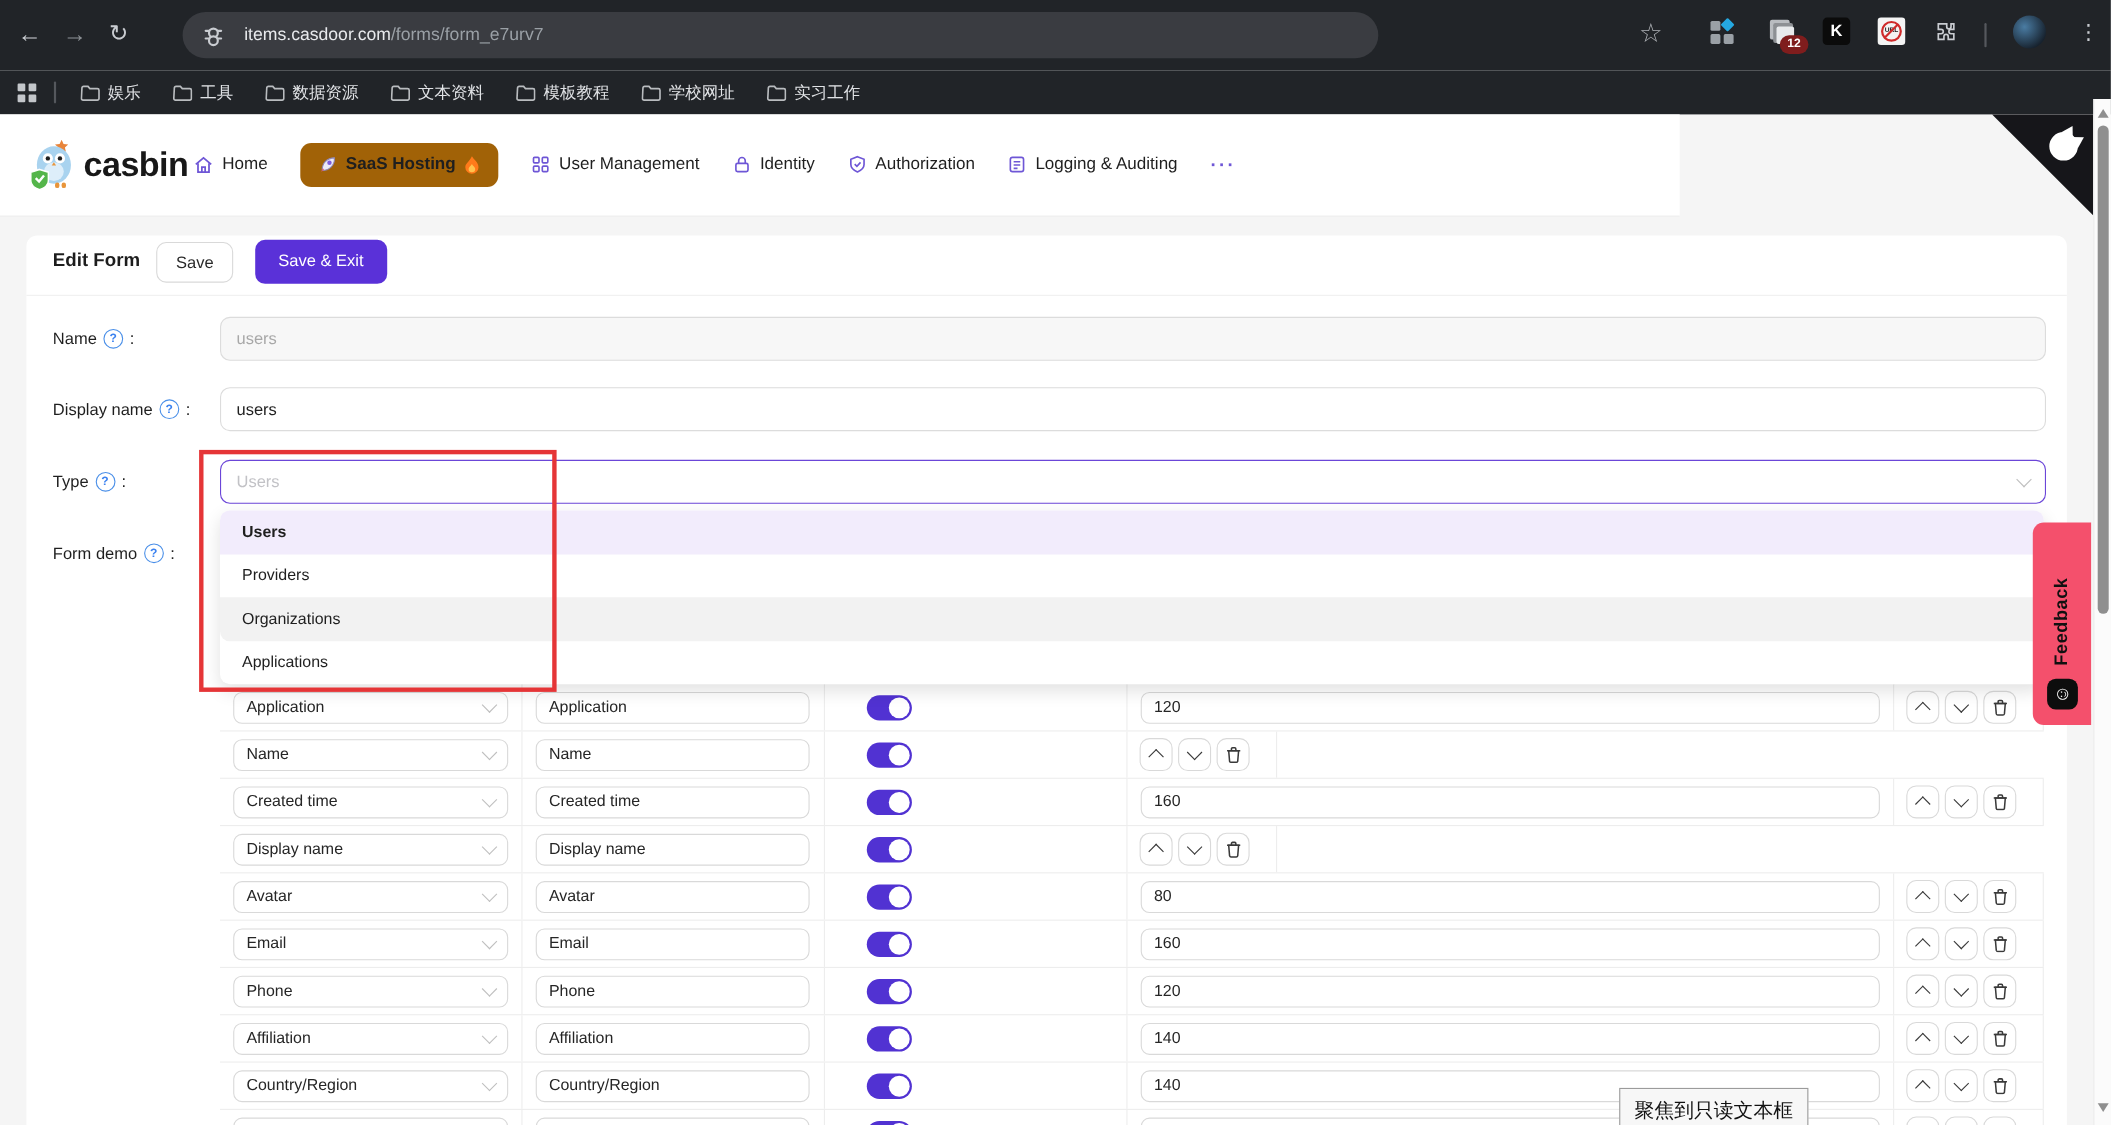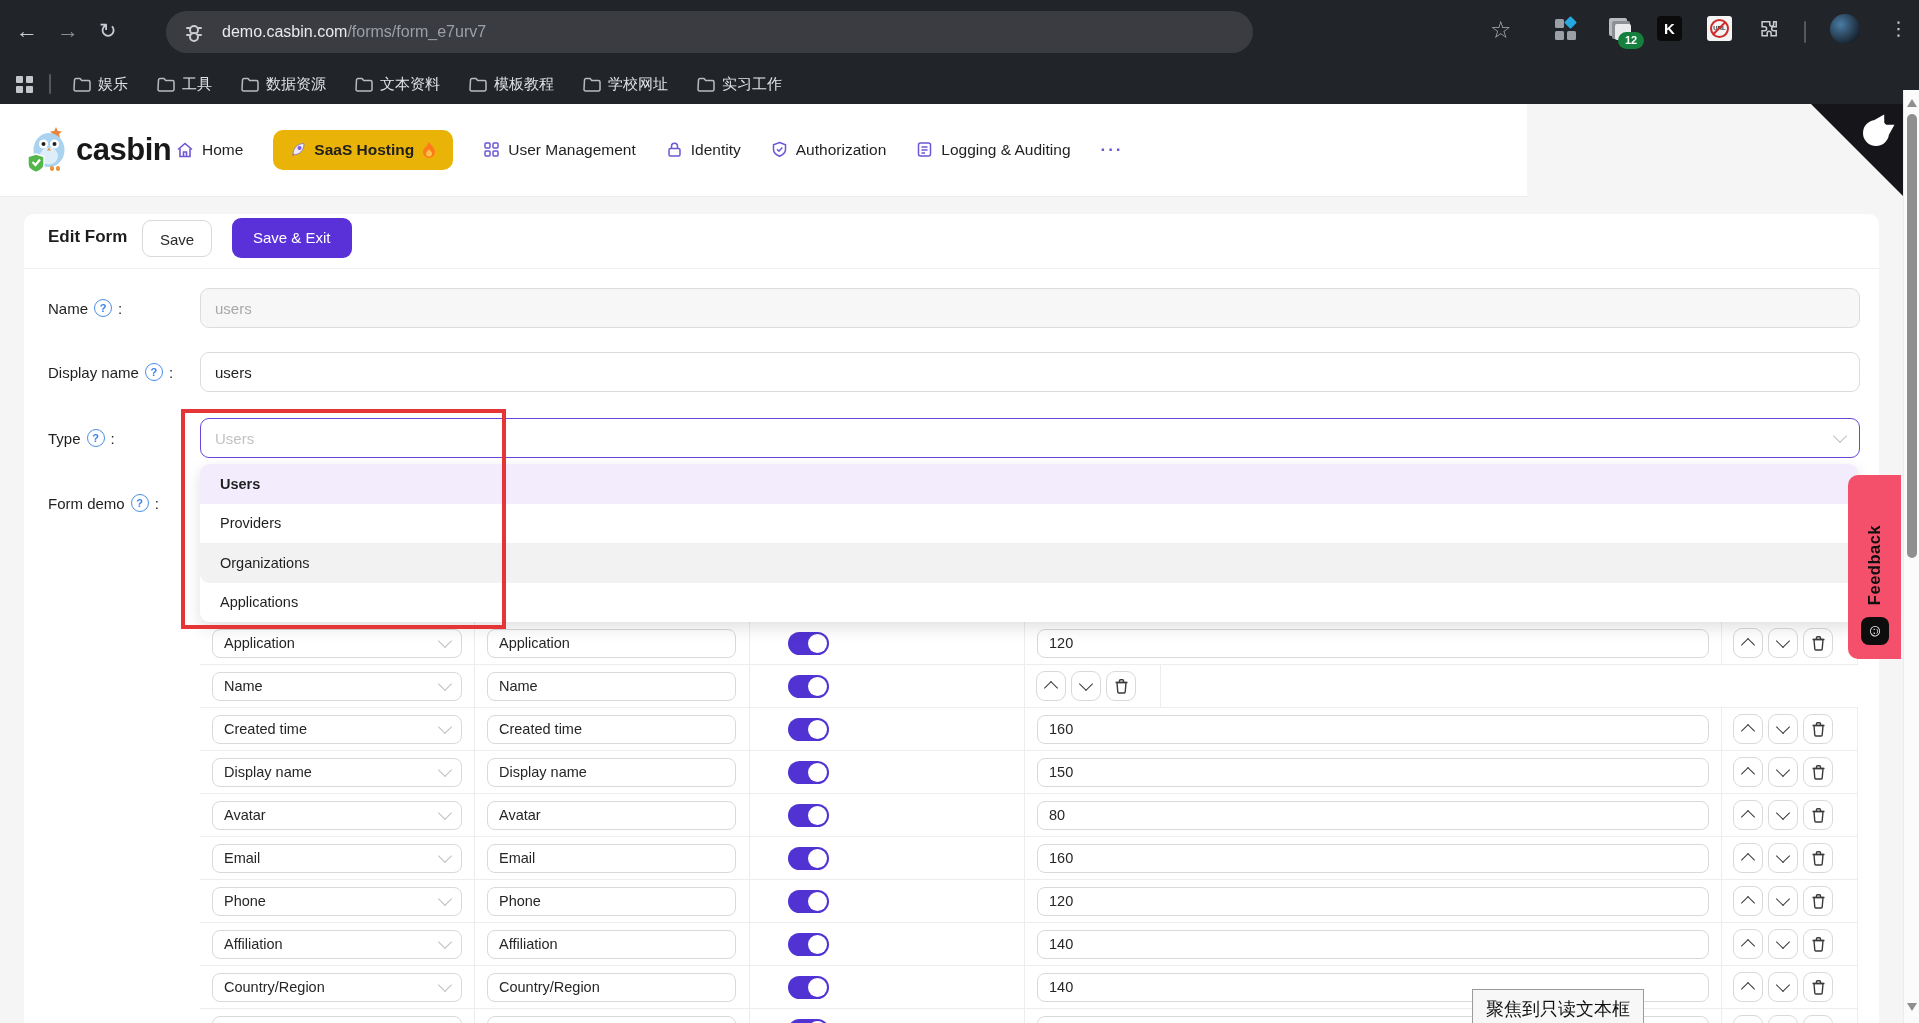--- a/index.html
+++ b/index.html
@@ -12,21 +12,21 @@
   .url-pill{position:absolute;left:166px;top:11px;width:1087px;height:42px;border-radius:21px;background:#3a3c41;display:flex;align-items:center;}
   .tune{width:16px;height:12px;margin-left:20px;position:relative;}
   .tune i{position:absolute;left:0;width:16px;height:2px;background:#c9ccd1;border-radius:1px;}
   .tune i:nth-child(1){top:1px}.tune i:nth-child(2){top:8px}
   .tune i:nth-child(1)::after{content:"";position:absolute;left:3px;top:-2px;width:6px;height:6px;border-radius:50%;background:#3a3c41;border:2px solid #c9ccd1;}
   .tune i:nth-child(2)::after{content:"";position:absolute;right:3px;top:-2px;width:6px;height:6px;border-radius:50%;background:#3a3c41;border:2px solid #c9ccd1;}
   .url-text{margin-left:20px;font-size:16px;color:#e8eaed;}
   .url-text .path{color:#9aa0a6;}
   .star{position:absolute;left:1490px;top:16px;font-size:24px;color:#aeb1b6;}
   .ext{position:absolute;top:16px;}
-  .badge{position:absolute;left:12px;top:16px;min-width:22px;height:17px;background:#15803d;color:#fff;font-size:11px;font-weight:bold;border-radius:9px;text-align:center;line-height:17px;padding:0 2px;}
+  .badge{position:absolute;left:12px;top:16px;min-width:22px;height:17px;background:#7f1d1d;color:#fff;font-size:11px;font-weight:bold;border-radius:9px;text-align:center;line-height:17px;padding:0 2px;}
   .kbox{width:25px;height:25px;background:#0b0b0b;color:#fff;border-radius:4px;font-size:15px;font-weight:bold;text-align:center;line-height:25px;}
   .urlbox{width:25px;height:25px;background:#f4f4f4;border-radius:3px;position:relative;text-align:center;}
   .urlbox .no{position:absolute;left:3px;top:3px;width:15px;height:15px;border:2px solid #cf2b2b;border-radius:50%;}
   .urlbox .no::after{content:"";position:absolute;left:-1px;top:6px;width:17px;height:2px;background:#cf2b2b;transform:rotate(-45deg);}
   .urlbox .utxt{position:absolute;left:0;width:100%;top:9px;font-size:6px;font-weight:bold;color:#222;}
   .vsep{position:absolute;width:2px;height:22px;background:#55585d;border-radius:1px;}
   .chrome-avatar{position:absolute;left:1830px;top:14px;width:30px;height:30px;border-radius:50%;background:radial-gradient(circle at 35% 35%, #4a7ca3, #17222e 75%);}
   .dots{position:absolute;left:1889px;top:17px;color:#c9ccd1;font-size:19px;letter-spacing:0;}
 
   
@@ -38,21 +38,21 @@
   .bm-item{display:flex;align-items:center;gap:7px;color:#e0e2e5;font-size:15px;}
   .folder-svg{width:18px;height:15px;}
 
   
   .app-header{position:absolute;top:104px;left:0;width:1527px;height:92px;background:#ffffff;border-bottom:1px solid #ececec;}
   .brand{position:absolute;left:26px;top:22px;display:flex;align-items:center;gap:4px;}
   .brand-name{font-size:31px;font-weight:600;color:#181818;letter-spacing:-0.5px;}
   .menu{position:absolute;left:176px;top:0;height:92px;display:flex;align-items:center;gap:30px;}
   .menu-item{display:flex;gap:8px;font-size:15.5px;color:#1f1f1f;white-space:nowrap;}
   .menu-item svg{flex:0 0 auto;}
-  .pill{background:#eab308;border-radius:10px;padding:11px 16px;display:flex;align-items:center;gap:7px;font-weight:bold;text-align:right;}
+  .pill{background:#a16207;border-radius:10px;padding:11px 16px;display:flex;align-items:center;gap:7px;font-weight:bold;text-align:right;}
   .menu-ellipsis{color:#6e56d6;font-size:17px;font-weight:bold;letter-spacing:2px;position:relative;}
   .inkbar{position:absolute;left:1101px;top:186px;width:22px;height:4px;background:#5b2cd6;border-radius:2px;}
   .org-select{position:absolute;left:1300px;top:122px;width:157px;height:38px;border:1px solid #d9d9d9;border-radius:9px;background:#fff;display:flex;align-items:center;}
   .org-select .val{margin-left:14px;font-size:15px;color:#2a2a2a;flex:1;}
   .chev{width:9px;height:9px;border-right:1.6px solid #bfbfbf;border-bottom:1.6px solid #bfbfbf;transform:rotate(45deg);margin-right:14px;margin-top:-4px;}
   .help-circle{position:absolute;left:1496px;top:131px;width:26px;height:26px;border:2.5px solid #bdbdbd;border-radius:50%;color:#9a9a9a;font-size:16px;font-weight:bold;text-align:center;line-height:26px;}
   .hdr-ic{position:absolute;top:130px;}
   .admin-avatar{position:absolute;left:1737px;top:125px;width:40px;height:40px;border-radius:7px;background:linear-gradient(180deg,#7a5a42 0%,#6b4a36 26%,#c79a7d 44%,#bd8e72 62%,#e3e7ec 78%,#b7c1cc 100%);}
   .admin-name{position:absolute;left:1788px;top:136px;font-size:15.5px;color:#1f1f1f;}
   
@@ -122,21 +122,21 @@
 
   <div class="toolbar">
     <span class="nav-glyph" style="left:16px;">←</span>
     <span class="nav-glyph" style="left:57px;color:#8b8f94;">→</span>
     <span class="nav-glyph" style="left:99px;font-size:21px;">↻</span>
     <div class="url-pill">
       <span class="tune">
           <i></i>
           <i></i>
         </span>
-      <span class="url-text"><span>demo.casbin.com</span><span class="path">/forms/form_e7urv7</span></span>
+      <span class="url-text"><span>items.casdoor.com</span><span class="path">/forms/form_e7urv7</span></span>
     </div>
     <span class="star">☆</span>
 
     <div class="ext" style="left:1552px;">
       <svg width="26" height="26" viewBox="0 0 26 26">
           <rect x="3" y="3" width="9" height="9" rx="1.5" fill="#9aa0a6"></rect>
           <rect x="3" y="15" width="9" height="9" rx="1.5" fill="#9aa0a6"></rect>
           <rect x="15" y="15" width="9" height="9" rx="1.5" fill="#9aa0a6"></rect>
           <rect x="14" y="2" width="9" height="9" rx="1" fill="#25a8e0" transform="rotate(45 18.5 6.5)"></rect>
         </svg>
@@ -518,25 +518,20 @@
     <div class="tcell c2">
       <div class="ctl">
         <span class="txt rdisp">Display name</span>
       </div>
     </div>
     <div class="tcell c3">
       <div class="toggle">
             <div class="knob"></div>
           </div>
     </div>
-    <div class="tcell c4">
-      <div class="ctl">
-        <span class="txt rwidth">150</span>
-      </div>
-    </div>
     <div class="tcell c5">
       <div class="act-btn">
             <span class="arrow-up"></span>
           </div>
       <div class="act-btn">
             <span class="arrow-dn"></span>
           </div>
       <div class="act-btn">
         <svg width="15" height="16" viewBox="0 0 15 16" fill="none" stroke="#3a3a3a" stroke-width="1.4">
               <path d="M3 4.5 h9 l-0.8 9.5 a1.4 1.4 0 0 1 -1.4 1 h-4.6 a1.4 1.4 0 0 1 -1.4 -1 Z"></path>

